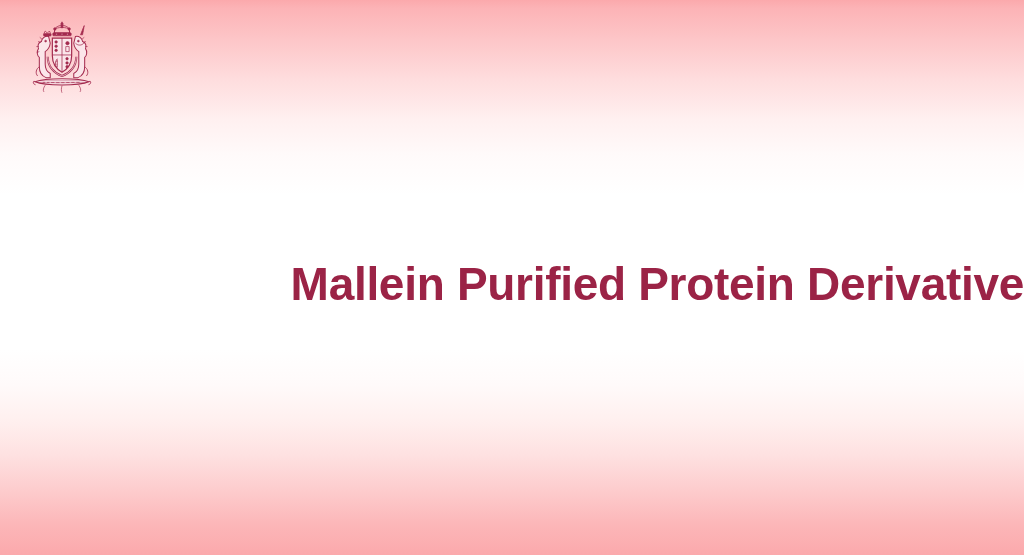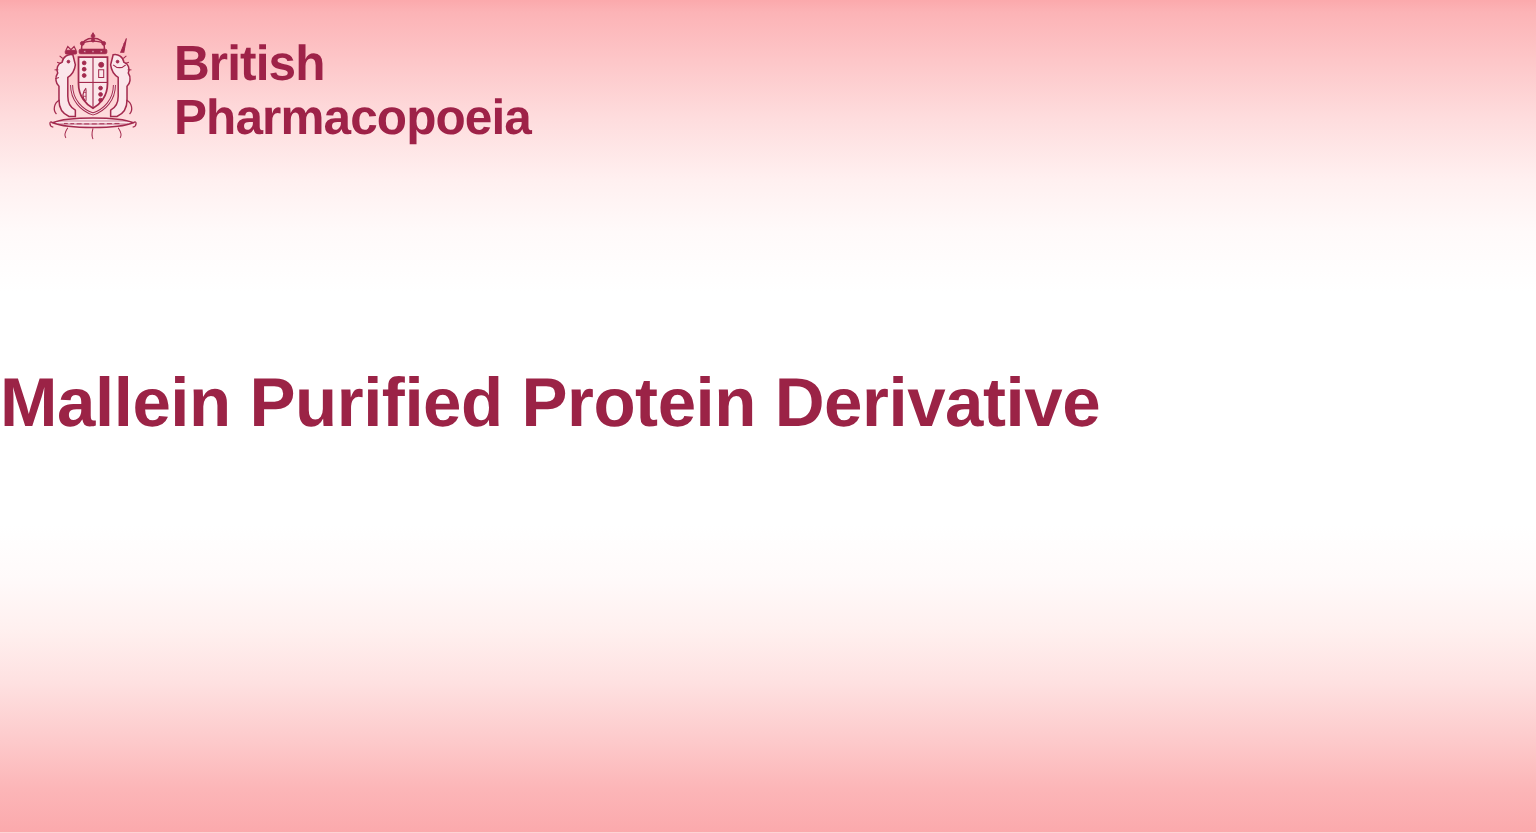--- a/index.html
+++ b/index.html
@@ -72,23 +72,23 @@
     line-height: 36px;
     letter-spacing: -0.6px;
     color: #9e2248;
     white-space: nowrap;
   }
 
   
   #title-block {
     position: absolute;
     left: 0;
-    top: 240px;
+    top: 256px;
     width: 1024px;
-    text-align: left;
+    text-align: right;
   }
 
   #monograph-title {
     display: inline-block;
     font-family: "Liberation Sans", sans-serif;
     font-weight: bold;
     font-size: 46px;
     line-height: 56px;
     letter-spacing: -0.3px;
     color: #9b2346;
@@ -194,24 +194,20 @@
           <line x1="61" y1="76.7" x2="65" y2="76.7"></line>
           <line x1="67" y1="76.6" x2="71" y2="76.6"></line>
         </g>
 
         <path d="M30 80 C28 83, 27 86, 28.5 88" fill="none" stroke-width="0.8"></path>
         <path d="M50 80.5 C49 84, 49 87, 50 89" fill="none" stroke-width="0.8"></path>
         <path d="M70 80 C72 83, 73 86, 71.5 88" fill="none" stroke-width="0.8"></path>
       </g>
     </svg>
 
-    <div id="wordmark">
-      <span class="wordmark-line">British</span>
-      <span class="wordmark-line">Pharmacopoeia</span>
-    </div>
 
   </div>
 
   <div id="title-block">
     <h1 id="monograph-title">Mallein Purified Protein Derivative</h1>
   </div>
 
 </div>
 
 </body></html>

